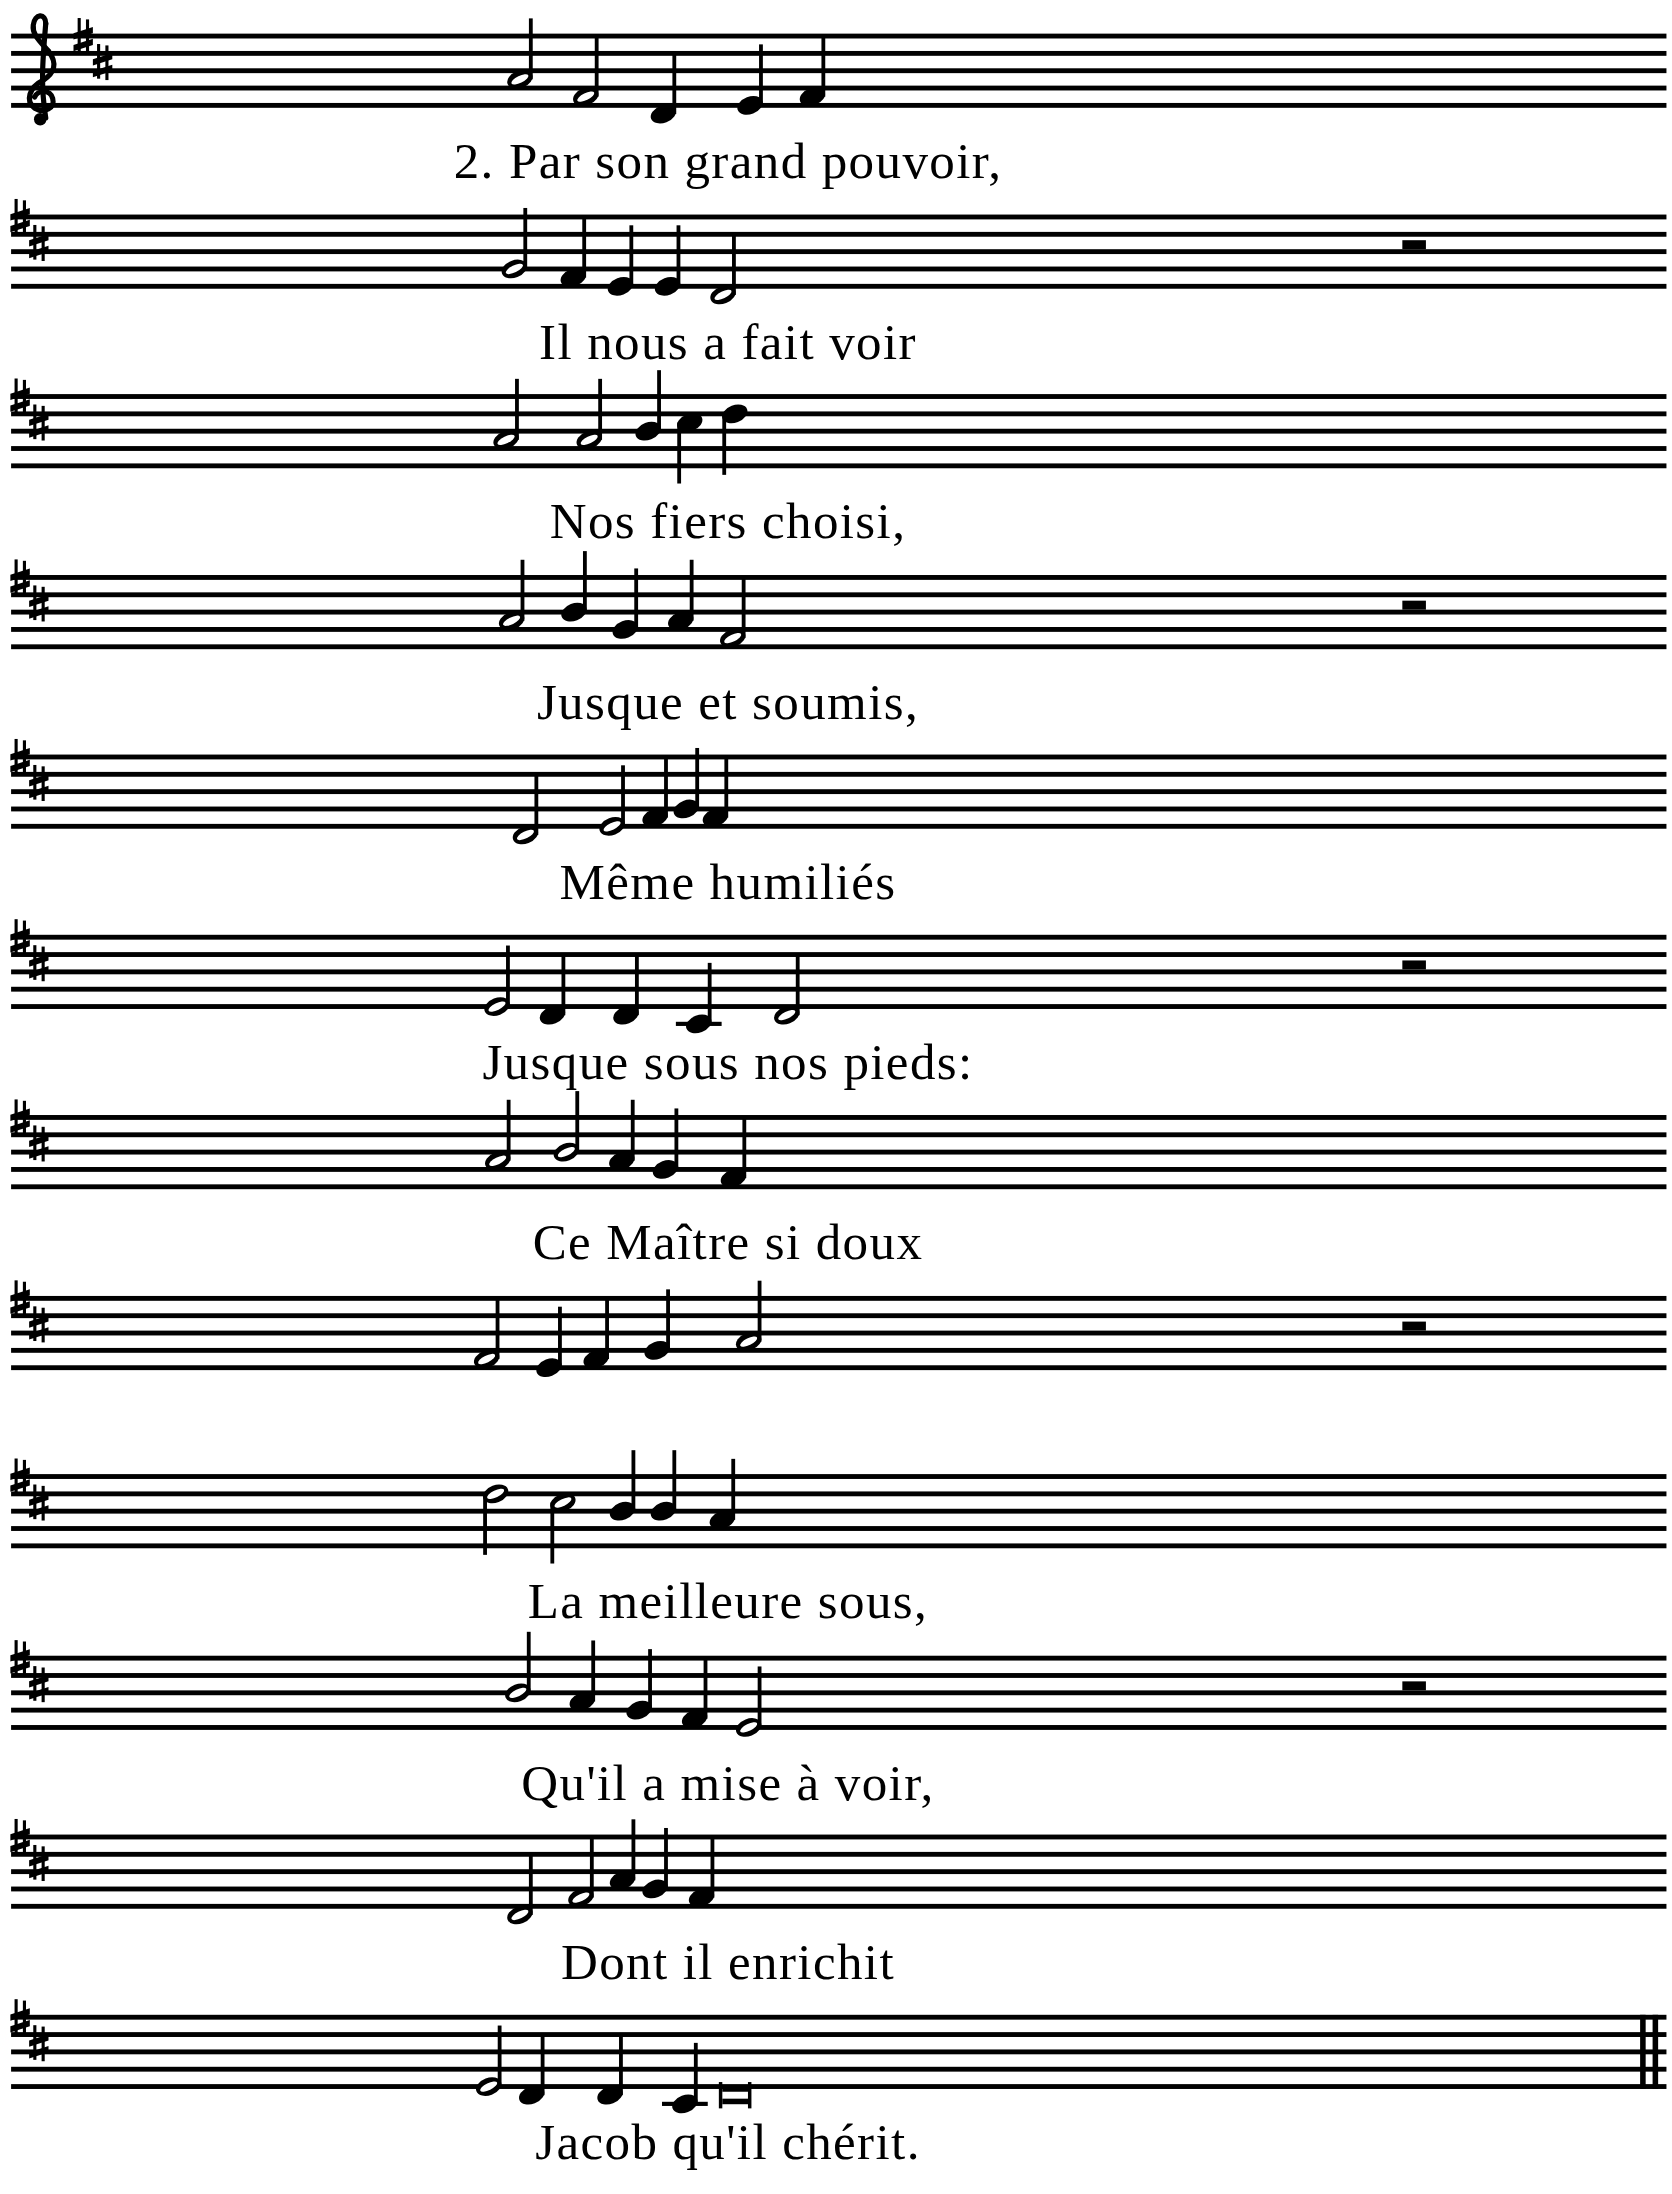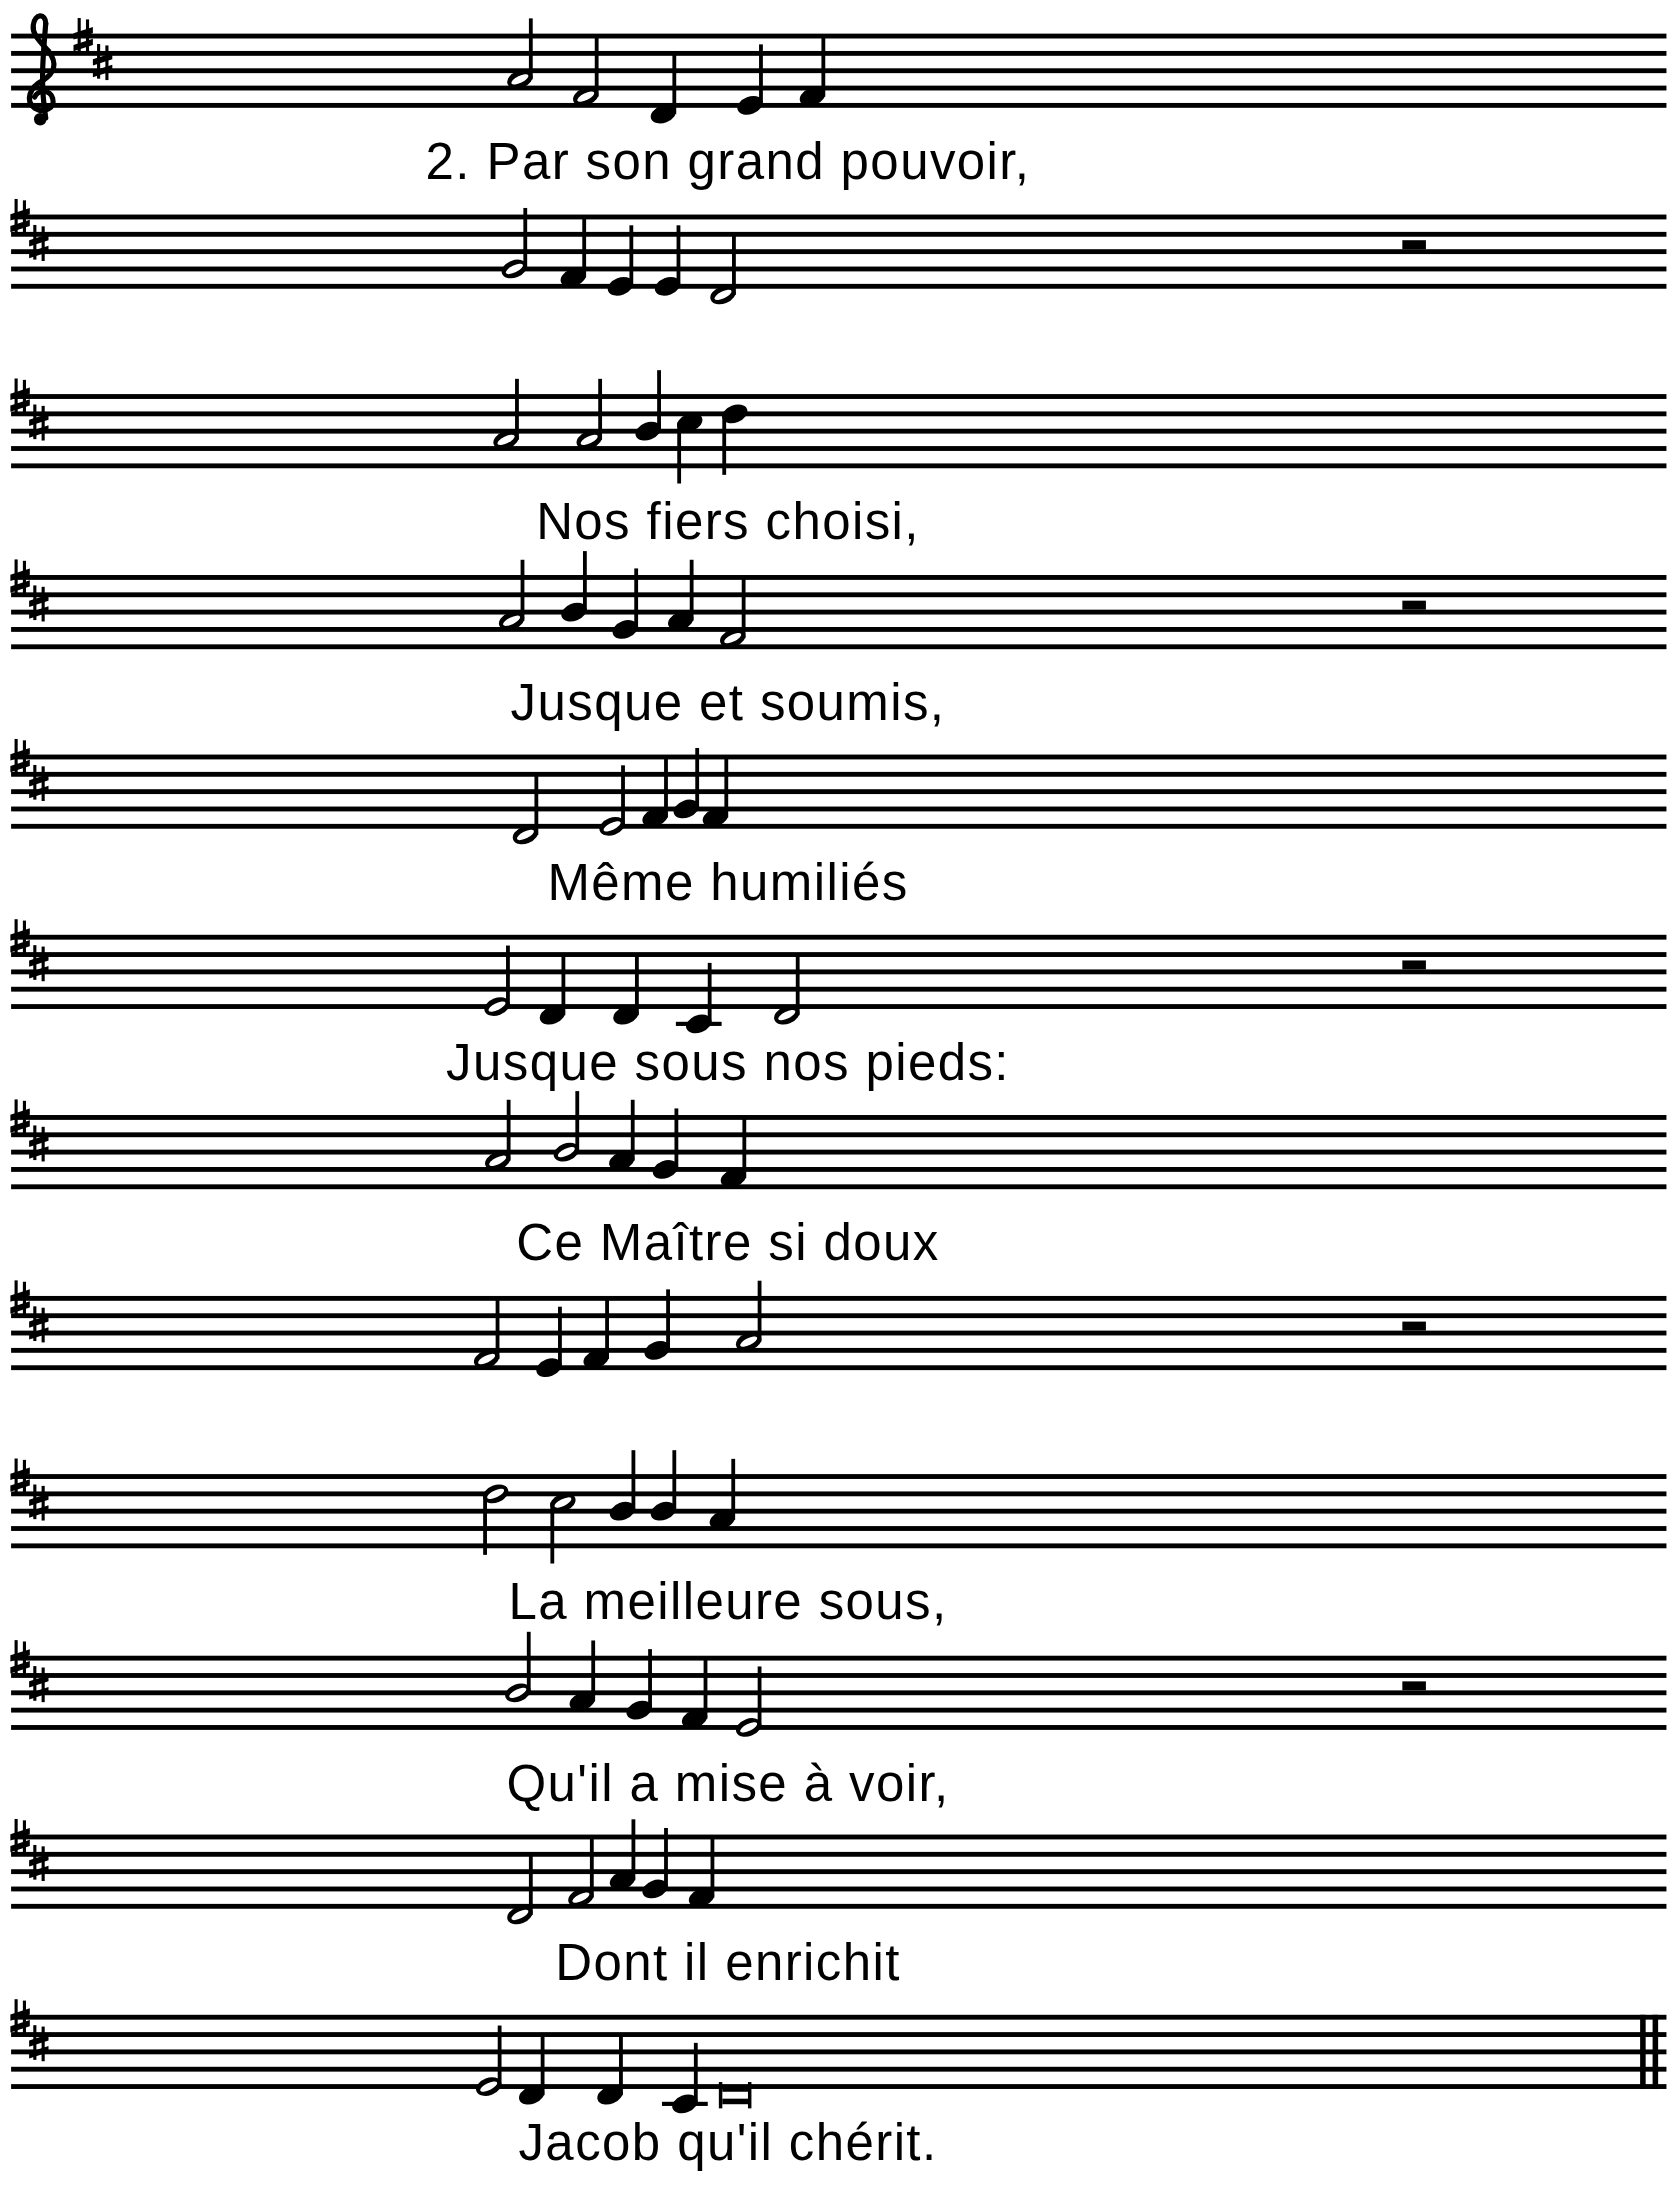--- a/index.html
+++ b/index.html
@@ -2,21 +2,21 @@
 <html style="font-size:11px"><head>
 <meta charset="utf-8">
 <style>
   html,body{margin:0;padding:0;background:#ffffff;}
   #page{
     position:relative;
     width:1672px;
     height:2194px;
     background:#ffffff;
     overflow:hidden;
-    font-family:Liberation Sans, sans-serif;
+    font-family:Liberation Serif, serif;
   }
   #score-svg{position:absolute;left:0;top:0;}
   .lyric{
     position:absolute;
     left:208px;
     width:1040px;
     text-align:center;
     font-size:51px;
     letter-spacing:1.4px;
     color:#000;
@@ -338,20 +338,21 @@
       <rect x="1001" y="2947" width="5.5" height="88" fill="#000000"></rect>
       <rect x="1042" y="3009.5" width="38" height="8" fill="#000000"></rect>
       <rect x="1042" y="3027.5" width="38" height="8" fill="#000000"></rect>
       <rect x="1037" y="3003.5" width="5" height="38" fill="#000000"></rect>
       <rect x="1079" y="3003.5" width="5" height="38" fill="#000000"></rect>
       <rect x="2366" y="2906.5" width="8" height="107" fill="#000000"></rect>
       <rect x="2384" y="2906.5" width="8" height="107" fill="#000000"></rect>
     </svg>
 
   <div class="lyric" style="top:132px">2. Par son grand pouvoir,</div>
+  <div class="lyric" style="top:313px">Il nous a fait voir</div>
   <div class="lyric" style="top:492px">Nos fiers choisi,</div>
   <div class="lyric" style="top:673px">Jusque et soumis,</div>
   <div class="lyric" style="top:853px">Même humiliés</div>
   <div class="lyric" style="top:1213px">Ce Maître si doux</div>
   <div class="lyric" style="top:1033px">Jusque sous nos pieds:</div>
   <div class="lyric" style="top:1572px">La meilleure sous,</div>
   <div class="lyric" style="top:1754px">Qu'il a mise à voir,</div>
   <div class="lyric" style="top:1933px">Dont il enrichit</div>
   <div class="lyric" style="top:2113px">Jacob qu'il chérit.</div>
 </div>

